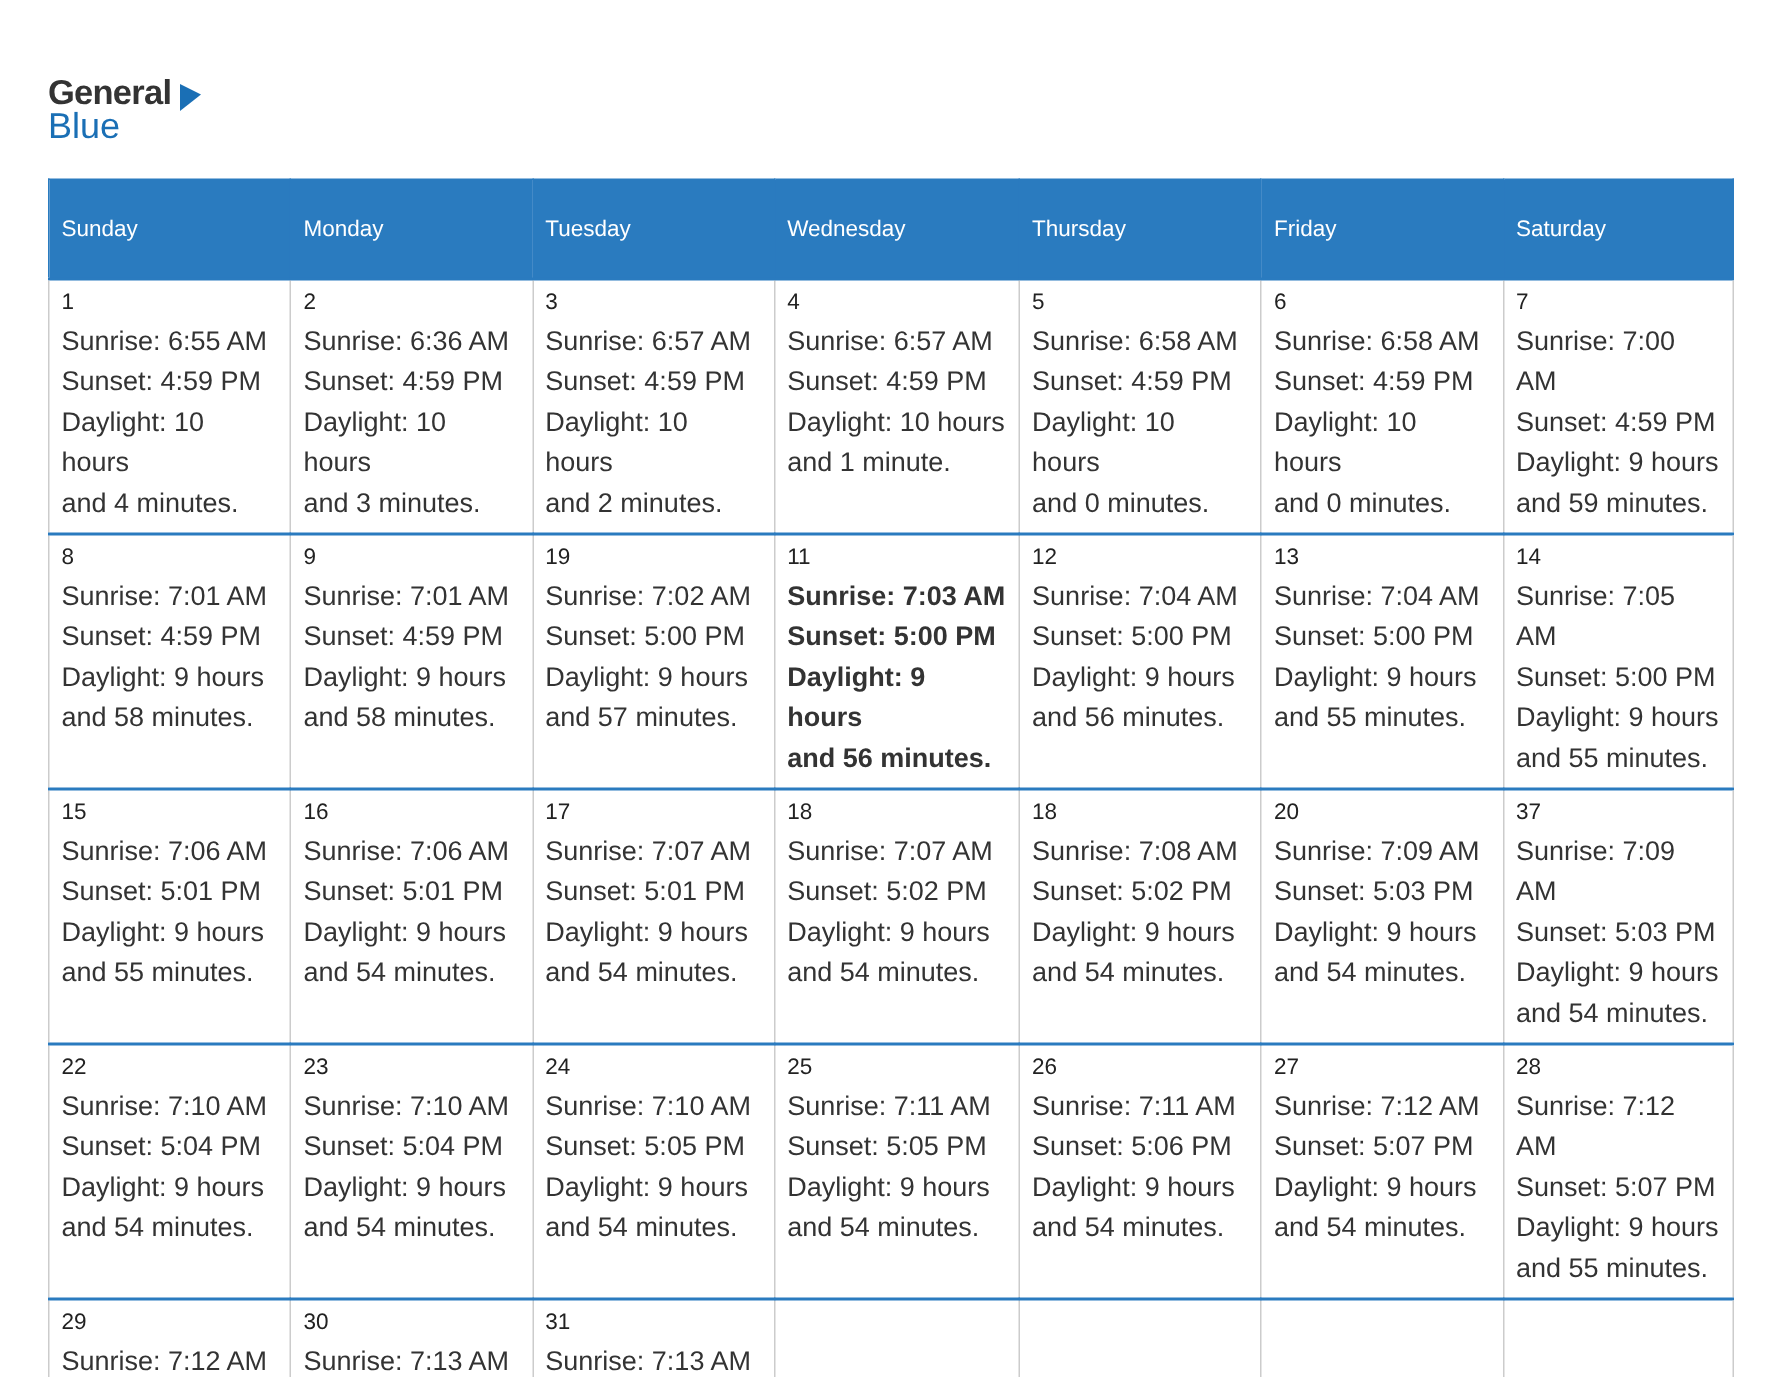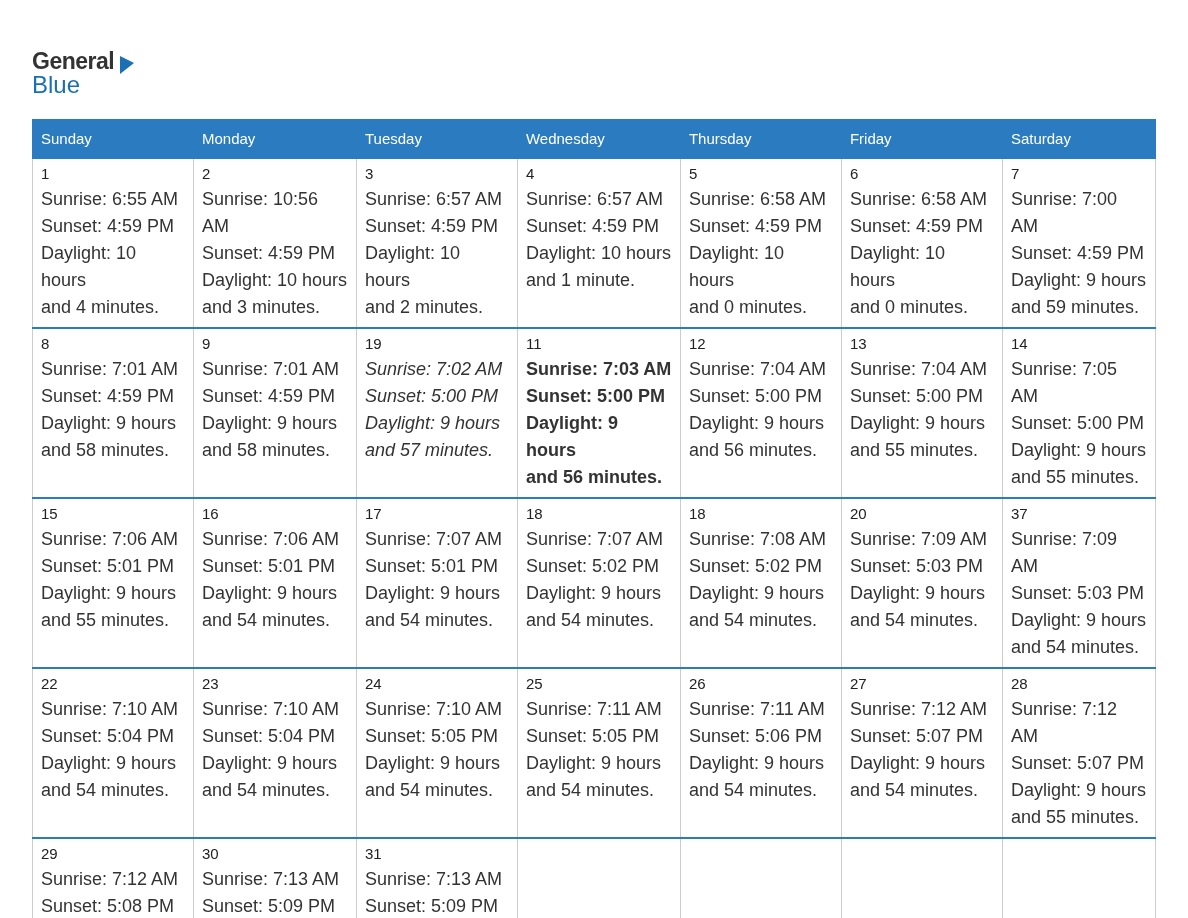--- a/index.html
+++ b/index.html
@@ -31,21 +31,21 @@
       margin-top: 4px;
     }
     table {
       width: 100%;
       border-collapse: collapse;
       font-size: 13px;
     }
     thead tr th {
       background-color: #2a7bbf;
       color: #fff;
-      padding: 10px 8px;
+      padding: 24px 8px;
       text-align: left;
       font-size: 15px;
       font-weight: normal;
       border: 1px solid #2a7bbf;
     }
     tbody tr td {
       border: 1px solid #ccc;
       padding: 6px 8px;
       vertical-align: top;
       color: #333;
@@ -122,21 +122,21 @@
   <tr>
         <td>
           <span class="day-num">1</span>
           <div class="day-info" style="white-space: pre-line;">Sunrise: 6:55 AM
 Sunset: 4:59 PM
 Daylight: 10 hours
 and 4 minutes.</div>
         </td>
         <td>
           <span class="day-num">2</span>
-          <div class="day-info" style="white-space: pre-line;">Sunrise: 10:56 AM
+          <div class="day-info" style="white-space: pre-line;">Sunrise: 6:36 AM
 Sunset: 4:59 PM
 Daylight: 10 hours
 and 3 minutes.</div>
         </td>
         <td>
           <span class="day-num">3</span>
           <div class="day-info" style="white-space: pre-line;">Sunrise: 6:57 AM
 Sunset: 4:59 PM
 Daylight: 10 hours
 and 2 minutes.</div>
@@ -180,21 +180,21 @@
         </td>
         <td>
           <span class="day-num">9</span>
           <div class="day-info" style="white-space: pre-line;">Sunrise: 7:01 AM
 Sunset: 4:59 PM
 Daylight: 9 hours
 and 58 minutes.</div>
         </td>
         <td>
           <span class="day-num">19</span>
-          <div class="day-info" style="white-space: pre-line; font-style: italic;">Sunrise: 7:02 AM
+          <div class="day-info" style="white-space: pre-line;">Sunrise: 7:02 AM
 Sunset: 5:00 PM
 Daylight: 9 hours
 and 57 minutes.</div>
         </td>
         <td>
           <span class="day-num">11</span>
           <div class="day-info" style="white-space: pre-line; font-weight: bold;">Sunrise: 7:03 AM
 Sunset: 5:00 PM
 Daylight: 9 hours
 and 56 minutes.</div>

